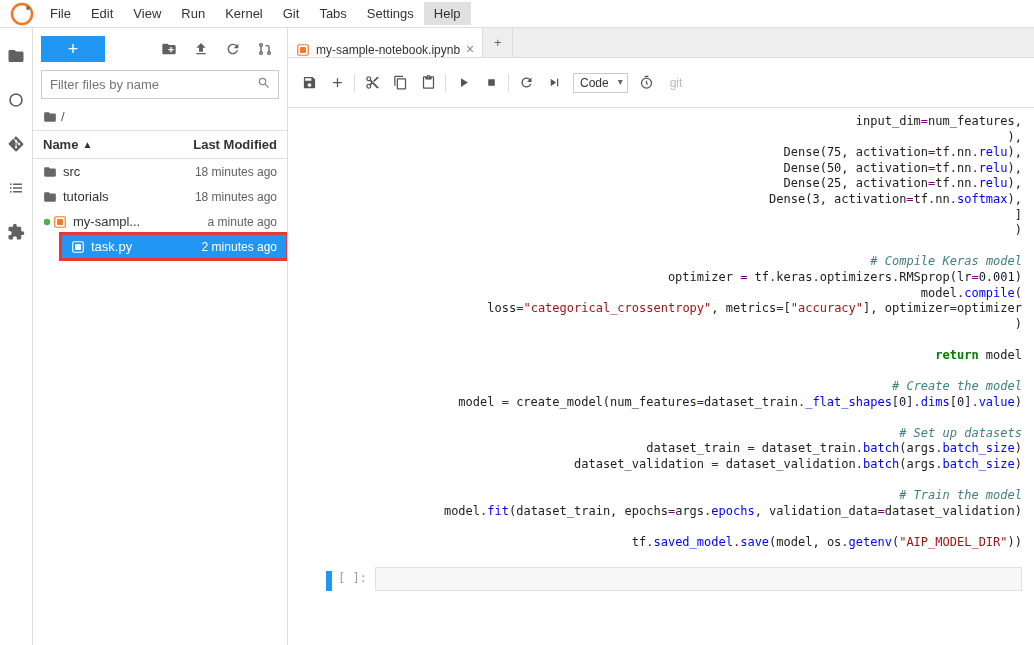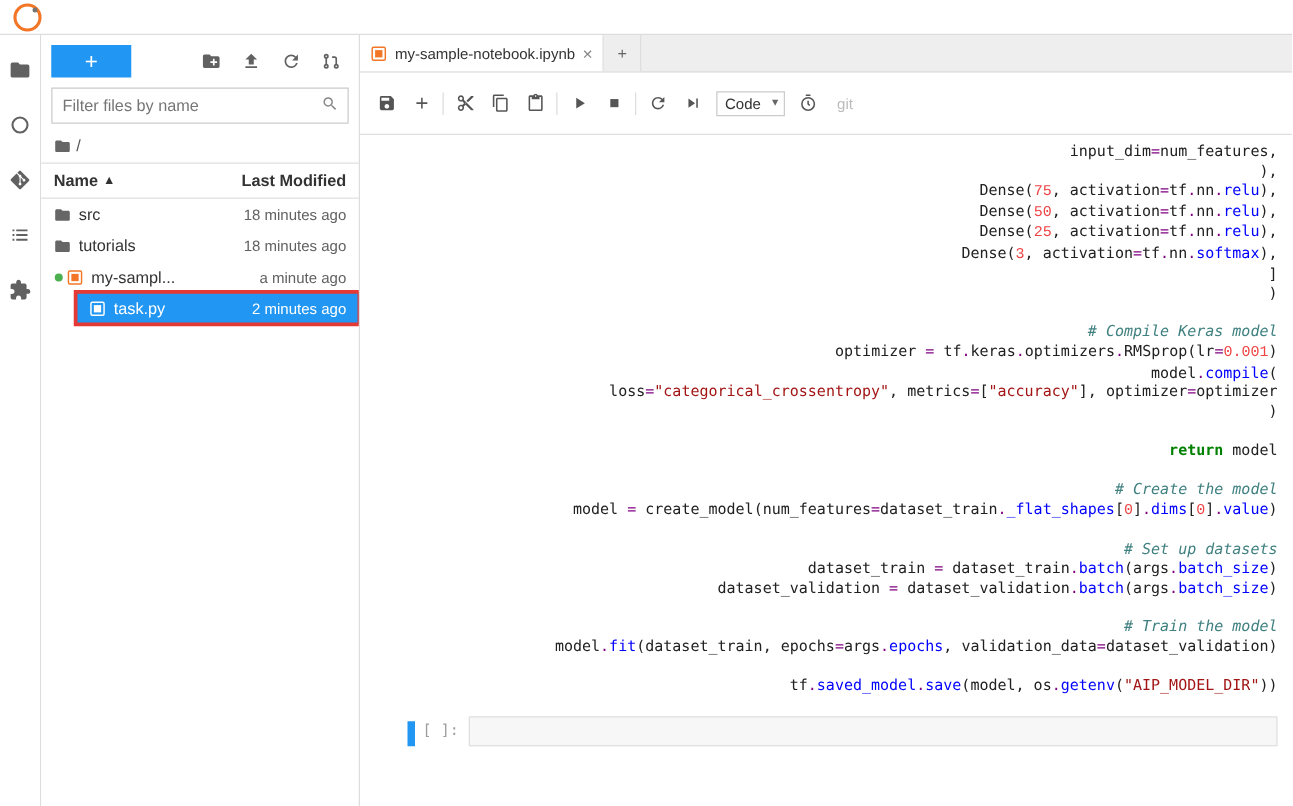--- a/index.html
+++ b/index.html
@@ -34,59 +34,70 @@
     .file-row { display: flex; justify-content: space-between; align-items: center; padding: 5px 10px; cursor: pointer; font-size: 13px; }
     .file-row.selected { background: #2196f3; color: #fff; }
     .file-row .left { display: flex; align-items: center; gap: 6px; }
     .file-row .modified { color: #616161; font-size: 12px; }
     .file-row.selected .modified { color: #fff; }
     .highlight-box { outline: 3px solid #e53935; outline-offset: -1px; margin-left: 28px; }
     
     
     .nbarea { flex: 1; display: flex; flex-direction: column; background: #fff; overflow: hidden; }
     .tab-bar { display: flex; background: #eeeeee; border-bottom: 1px solid #ddd; height: 30px; align-items: stretch; }
-    .tab { display: flex; align-items: center; background: #fff; border-right: 1px solid #ddd; padding: 0 8px; gap: 6px; font-size: 12px; position: relative; }
+    .tab { display: flex; align-items: flex-end; background: #fff; border-right: 1px solid #ddd; padding: 0 8px; gap: 6px; font-size: 12px; position: relative; }
     .tab .close { color: #888; cursor: pointer; font-size: 14px; }
     .tab-add { width: 30px; display: flex; align-items: center; justify-content: center; color: #666; cursor: pointer; background: #eeeeee; border-right: 1px solid #ddd; }
     .nb-toolbar { display: flex; align-items: center; padding: 4px 8px; border-bottom: 1px solid #e0e0e0; gap: 2px; height: 50px; }
     .nb-tool { width: 26px; height: 26px; display: flex; align-items: center; justify-content: center; color: #555; cursor: pointer; }
     .nb-sep { width: 1px; height: 18px; background: #ddd; margin: 0 2px; }
     .cell-type { border: 1px solid #ccc; padding: 2px 18px 2px 6px; font-size: 12px; margin: 0 4px; position: relative; background: #fff; cursor: pointer; }
     .cell-type::after { content: "▾"; position: absolute; right: 4px; top: 2px; font-size: 10px; color: #666; }
     .git-label { color: #bbb; font-size: 12px; margin-left: 8px; }
     
     .nb-content { flex: 1; overflow: auto; padding: 0 12px 12px 12px; }
     .cell { display: flex; margin-top: 2px; }
     .prompt-area { width: 75px; flex-shrink: 0; display: flex; justify-content: flex-end; align-items: flex-start; padding-right: 8px; padding-top: 4px; }
     .exec-bar { width: 6px; background: #2196f3; margin-right: 6px; align-self: stretch; }
     .prompt-text { font-family: "Menlo", "Monaco", monospace; font-size: 12px; color: #9e9e9e; }
     .cell-body { flex: 1; }
     .output-text { font-family: "Menlo", "Monaco", monospace; font-size: 12px; line-height: 1.3; white-space: pre; color: #212121; padding: 4px 0; text-align: right; }
     .input-box { border: 1px solid #e0e0e0; min-height: 24px; padding: 4px; background: #f7f7f7; }
     .c-blue { color: #0000ff; }
     .c-darkred { color: #a31515; }
     .c-purple { color: #800080; }
-    .c-num { color: #ef4444; font-family: Liberation Mono, monospace; }
+    .c-num { color: #0f172a; }
     .c-comment { color: #408080; font-style: italic; }
     .c-kw { color: #008000; font-weight: 600; }
     
     svg { display: block; }
   </style>
 </head>
 <body>
 
 <div class="app">
 
   <div class="menubar">
     <div class="logo">
       <svg viewBox="0 0 24 24">
           <circle cx="12" cy="12" r="10" fill="none" stroke="#f37626" stroke-width="2.5"></circle>
           <circle cx="18" cy="6" r="2" fill="#757575"></circle>
         </svg>
     </div>
+    <div id="menubar-items" style="display: flex;">
+        <div class="menubar-item">File</div>
+        <div class="menubar-item">Edit</div>
+        <div class="menubar-item">View</div>
+        <div class="menubar-item">Run</div>
+        <div class="menubar-item">Kernel</div>
+        <div class="menubar-item">Git</div>
+        <div class="menubar-item">Tabs</div>
+        <div class="menubar-item">Settings</div>
+        <div class="menubar-item active">Help</div>
+      </div>
   </div>
 
   <div class="main">
 
     <div class="iconbar">
       <div class="iconbar-item">
         <svg width="18" height="18" viewBox="0 0 24 24" fill="currentColor">
             <path d="M10 4H4c-1.1 0-2 .9-2 2v12c0 1.1.9 2 2 2h16c1.1 0 2-.9 2-2V8c0-1.1-.9-2-2-2h-8l-2-2z"></path>
           </svg>
       </div>

